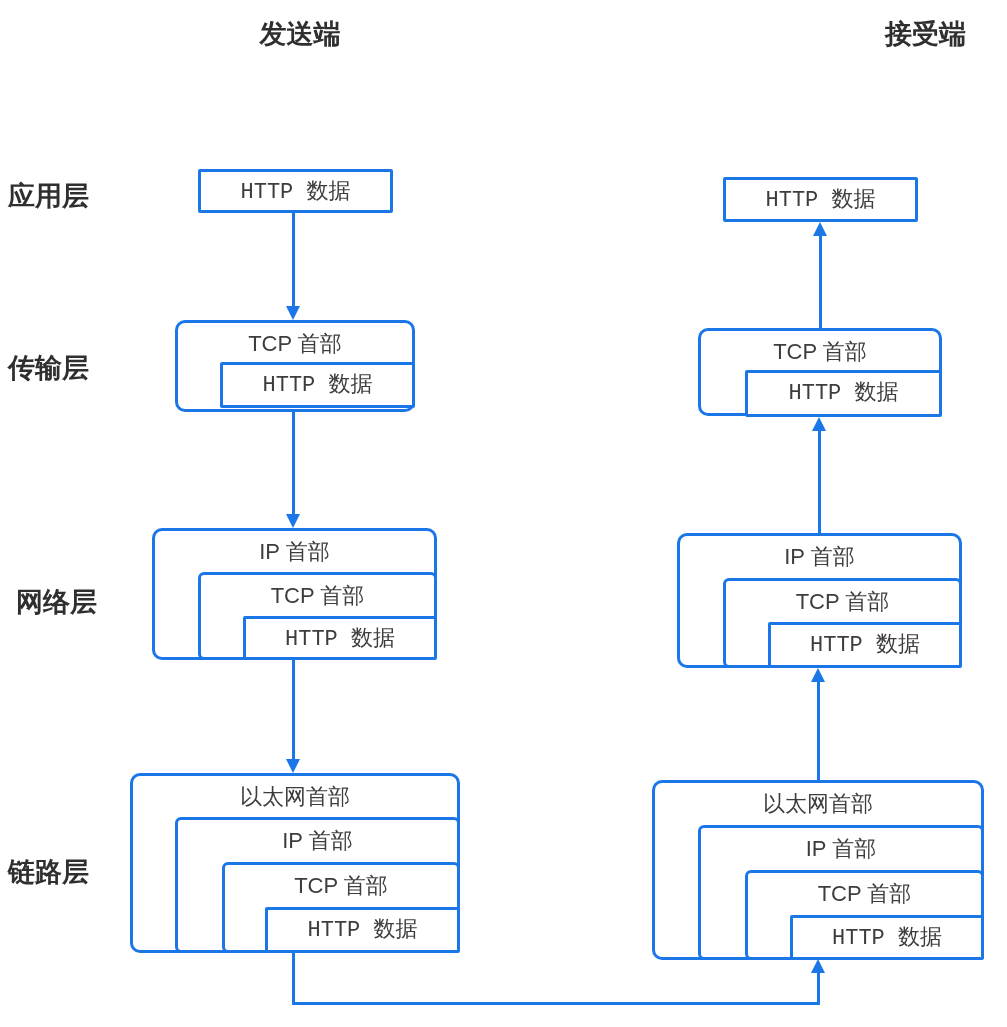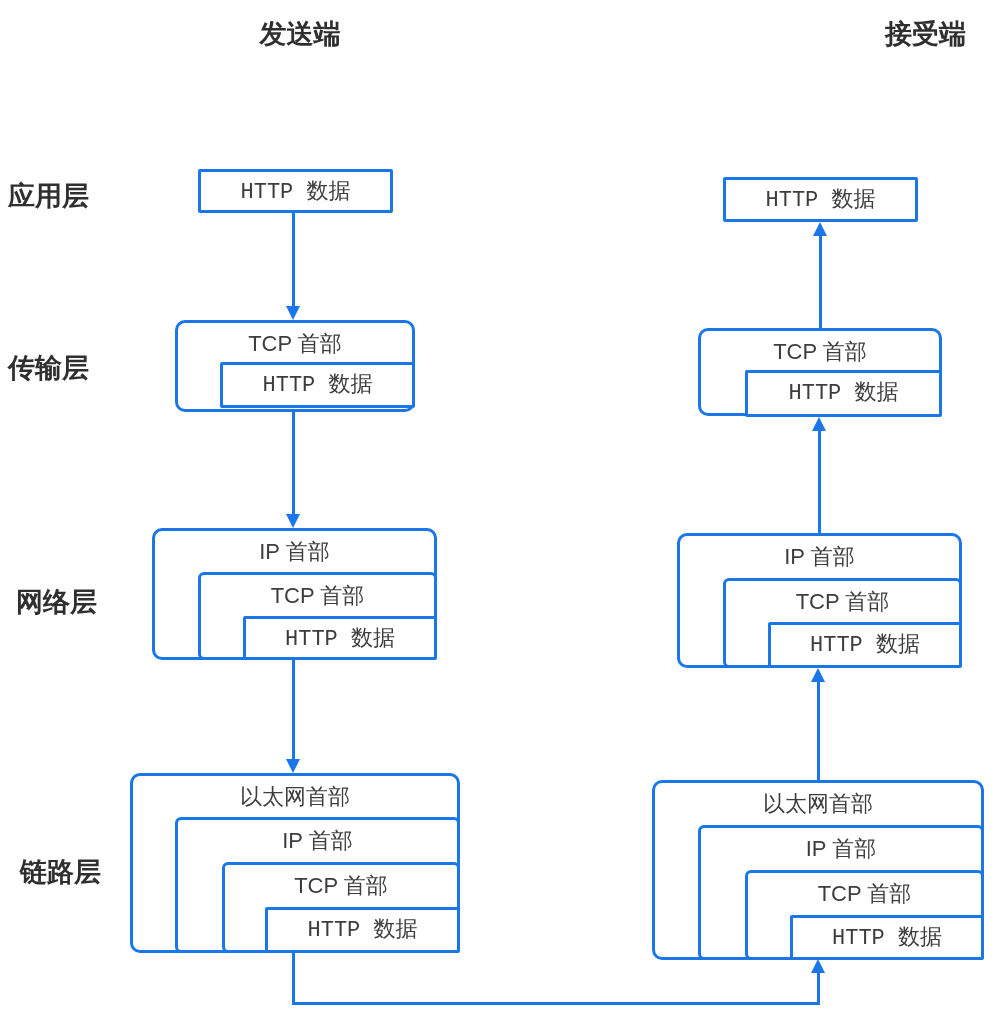--- a/index.html
+++ b/index.html
@@ -41,21 +41,21 @@
   <div class="title" style="left:130px;top:17px;width:340px;">
     <div>发送端</div>
   </div>
   <div class="title" style="left:626px;top:17px;width:340px;text-align:right;">
     <div>接受端</div>
   </div>
 
   <div class="layer-label" style="left:8px;top:178px;">应用层</div>
   <div class="layer-label" style="left:8px;top:350px;">传输层</div>
   <div class="layer-label" style="left:16px;top:584px;">网络层</div>
-  <div class="layer-label" style="left:20px;top:854px;text-align:right;">链路层</div>
+  <div class="layer-label" style="left:8px;top:854px;text-align:right;">链路层</div>
 
   <div class="box r2" style="left:198px;top:169px;width:195px;height:44px;">
     <span class="t">HTTP 数据</span>
   </div>
 
   <div class="box r9" style="left:175px;top:320px;width:240px;height:92px;">
     <span class="t">TCP 首部</span>
   </div>
   <div class="box r2" style="left:220px;top:362px;width:195px;height:46px;">
     <span class="t">HTTP 数据</span>

